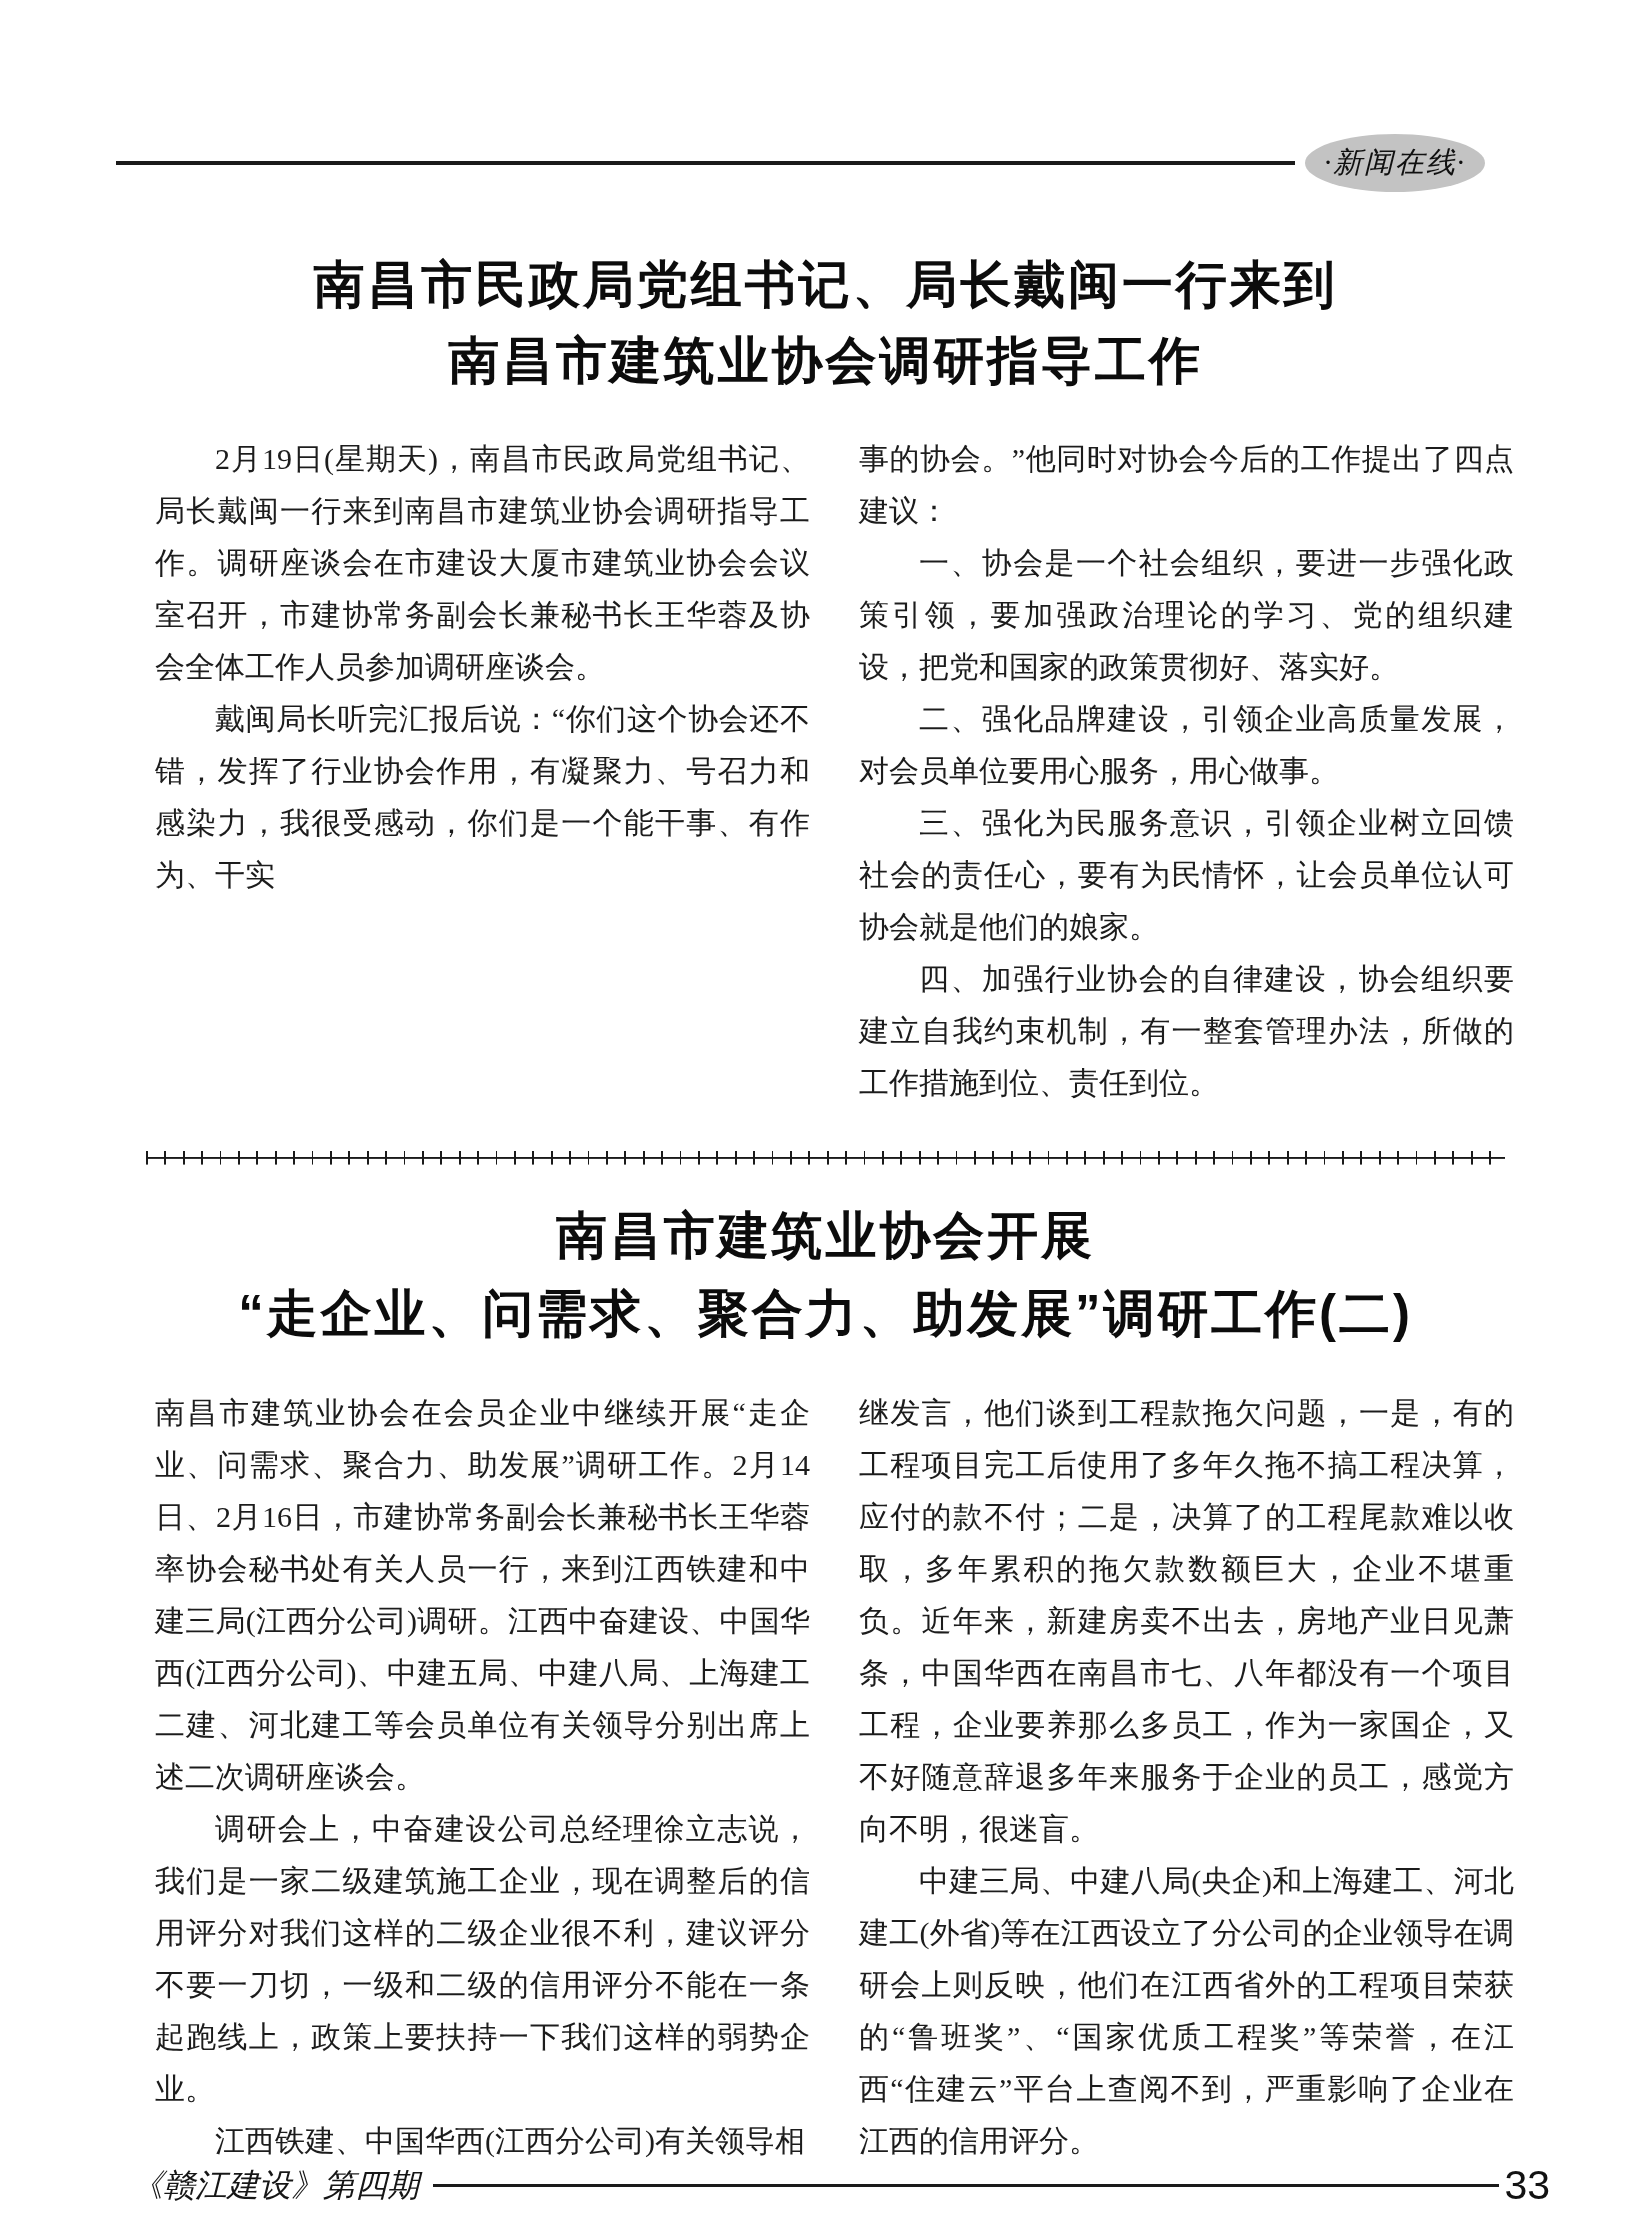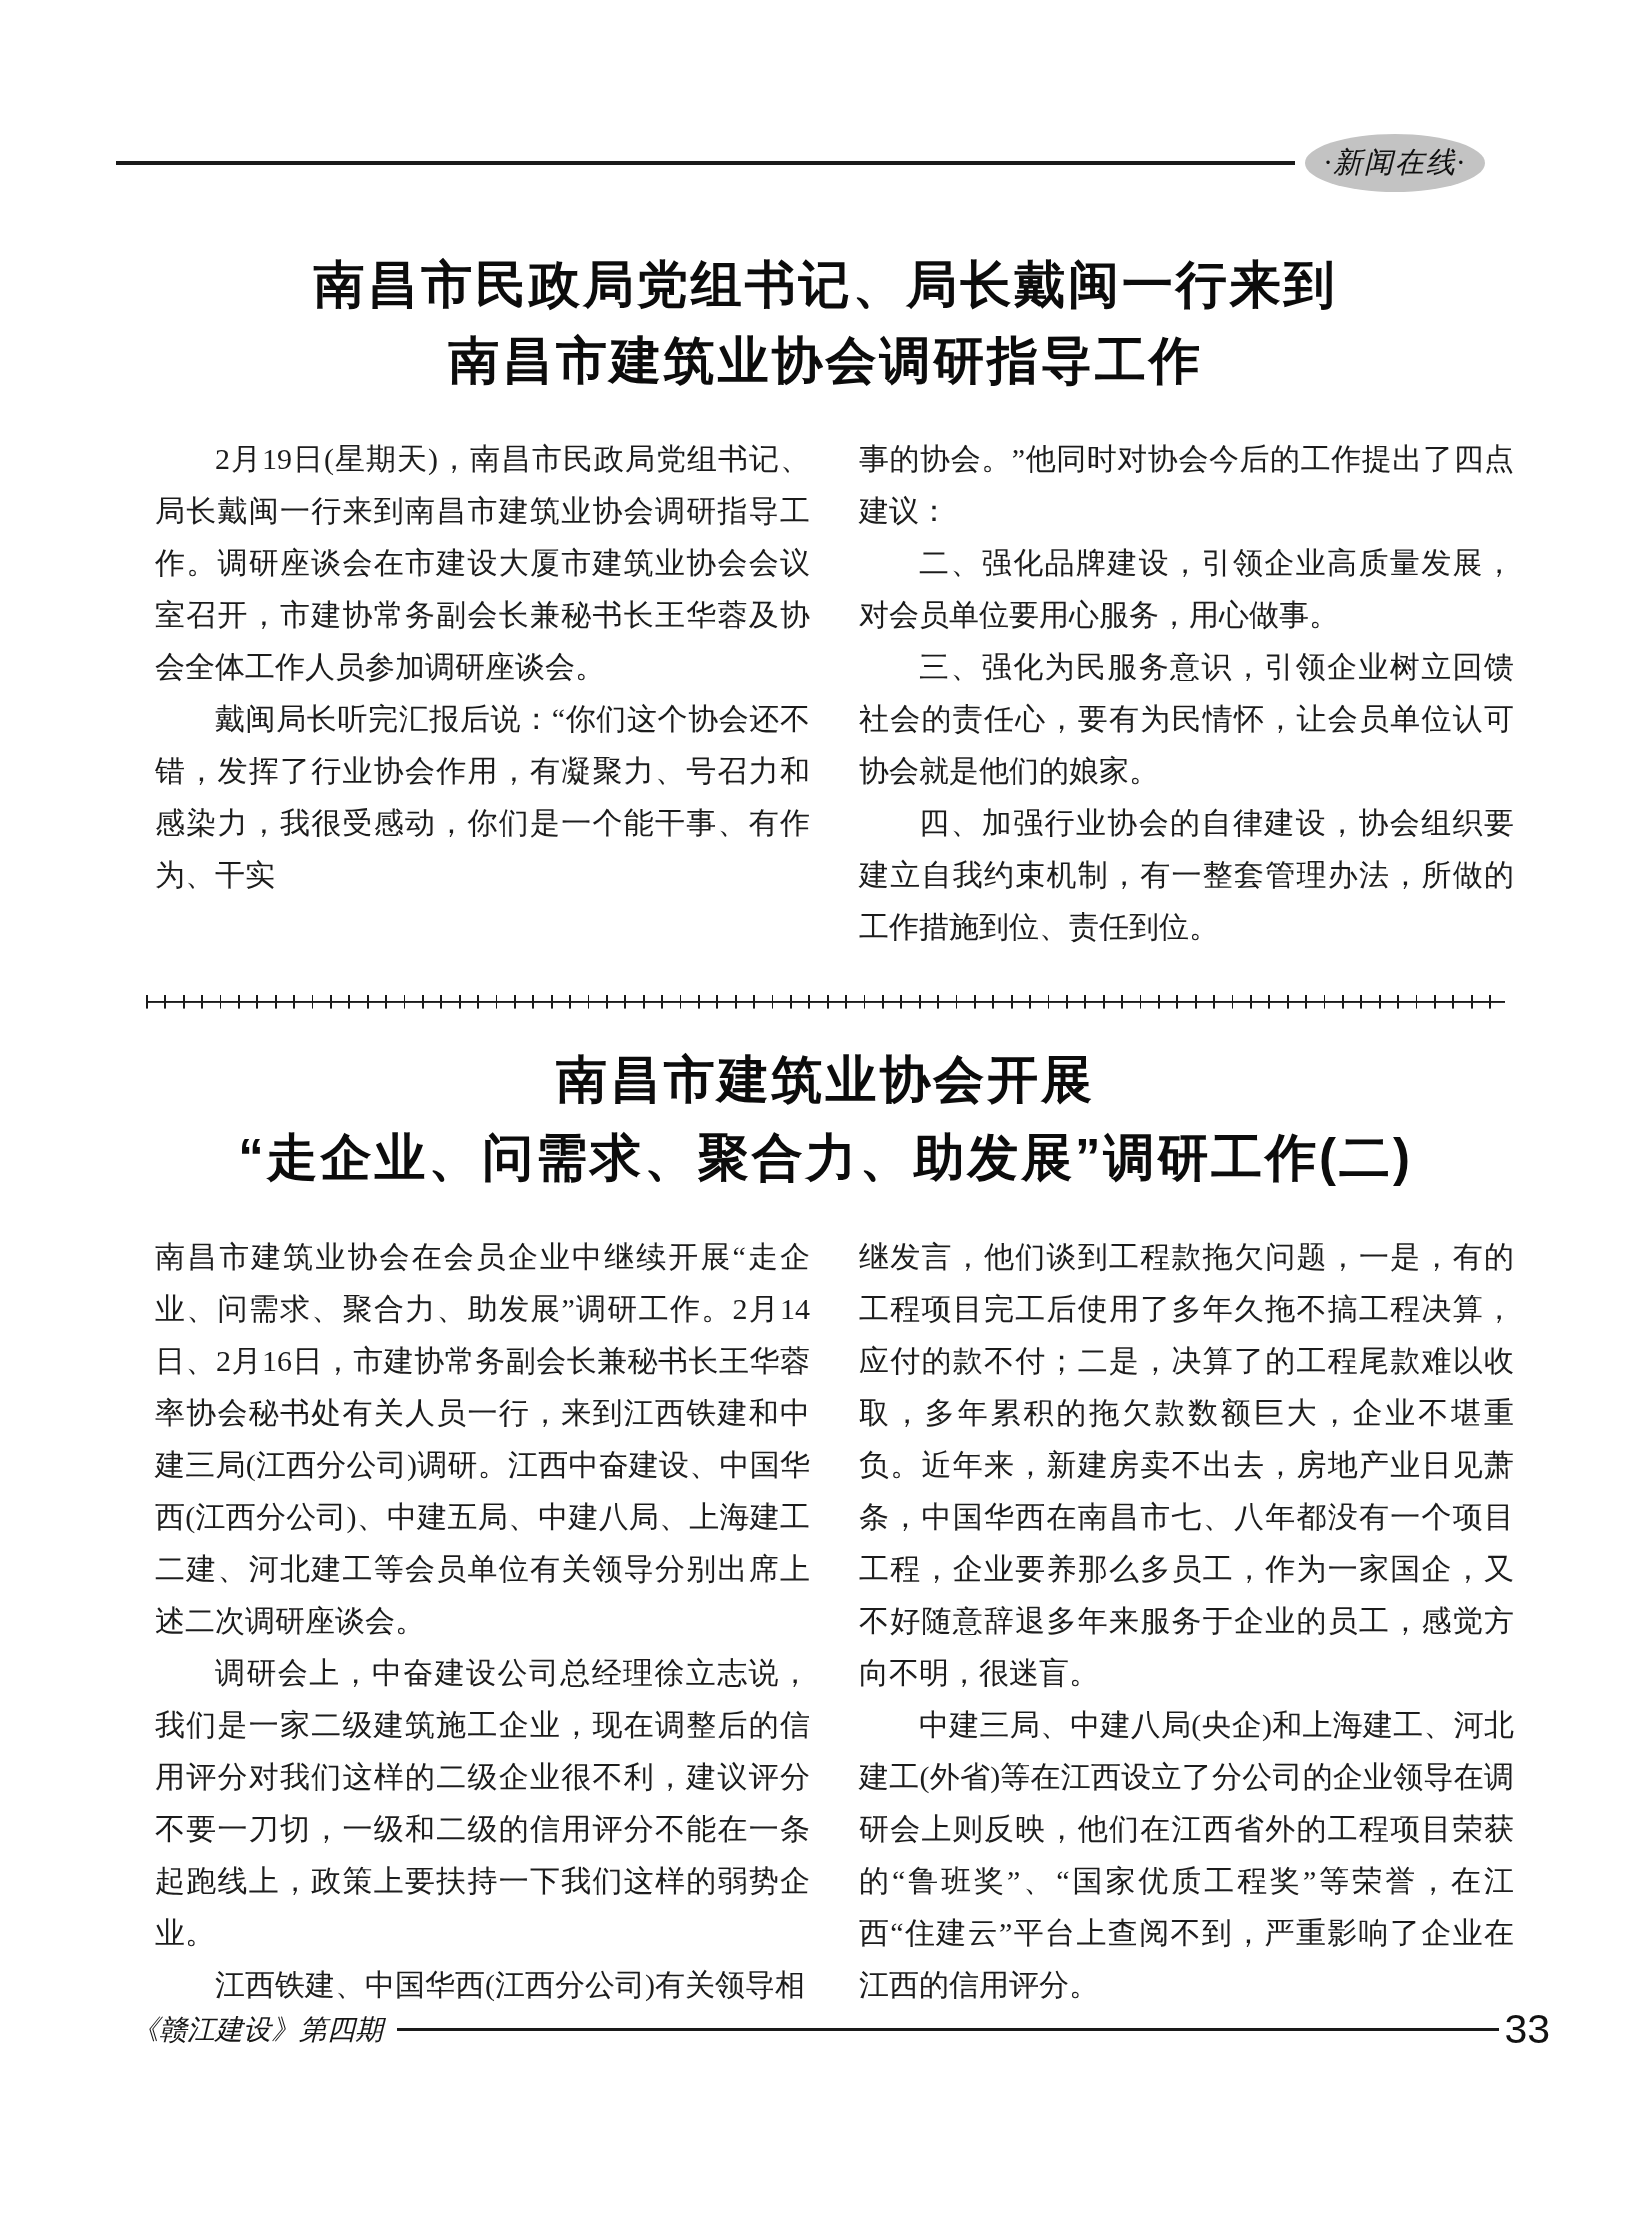--- a/index.html
+++ b/index.html
@@ -67,21 +67,21 @@
     background-position:left center,left center;
     background-repeat:repeat-x,no-repeat;
   }
   
   .footer-row {
     display:flex; align-items:center;
     margin:-4.9px 101px 0 131px;
     height:47px;
   }
   .footer-journal {
-    font-size:28px; font-style:italic; white-space:nowrap;
+    font-size:32px; font-style:italic; white-space:nowrap;
     color:#161616;
   }
   .footer-rule {
     flex:1; height:3.9px; background:#1a1a1a; margin:0 5.8px 0 13.6px;
   }
   .footer-page-number {
     font-family:"Liberation Sans","DejaVu Sans",sans-serif;
     font-size:41px; color:#121212; line-height:47px;
   }
 </style>
@@ -107,20 +107,21 @@
 
           <p class="para indent">2月19日(星期天)，南昌市民政局党组书记、局长戴闽一行来到南昌市建筑业协会调研指导工作。调研座谈会在市建设大厦市建筑业协会会议室召开，市建协常务副会长兼秘书长王华蓉及协会全体工作人员参加调研座谈会。</p>
 
 
           <p class="para indent">戴闽局长听完汇报后说：“你们这个协会还不错，发挥了行业协会作用，有凝聚力、号召力和感染力，我很受感动，你们是一个能干事、有作为、干实</p>
         </div>
       <div class="column">
 
           <p class="para">事的协会。”他同时对协会今后的工作提出了四点建议：</p>
 
+          <p class="para indent">一、协会是一个社会组织，要进一步强化政策引领，要加强政治理论的学习、党的组织建设，把党和国家的政策贯彻好、落实好。</p>
 
           <p class="para indent">二、强化品牌建设，引领企业高质量发展，对会员单位要用心服务，用心做事。</p>
 
           <p class="para indent">三、强化为民服务意识，引领企业树立回馈社会的责任心，要有为民情怀，让会员单位认可协会就是他们的娘家。</p>
 
           <p class="para indent">四、加强行业协会的自律建设，协会组织要建立自我约束机制，有一整套管理办法，所做的工作措施到位、责任到位。</p>
         </div>
     </div>
   </section>
 

